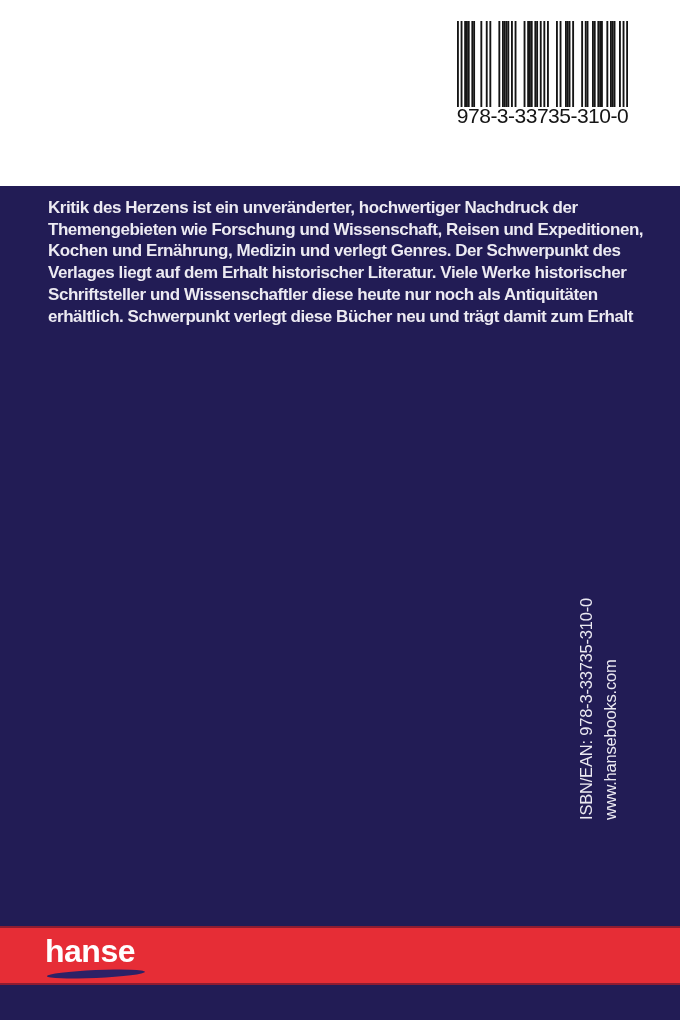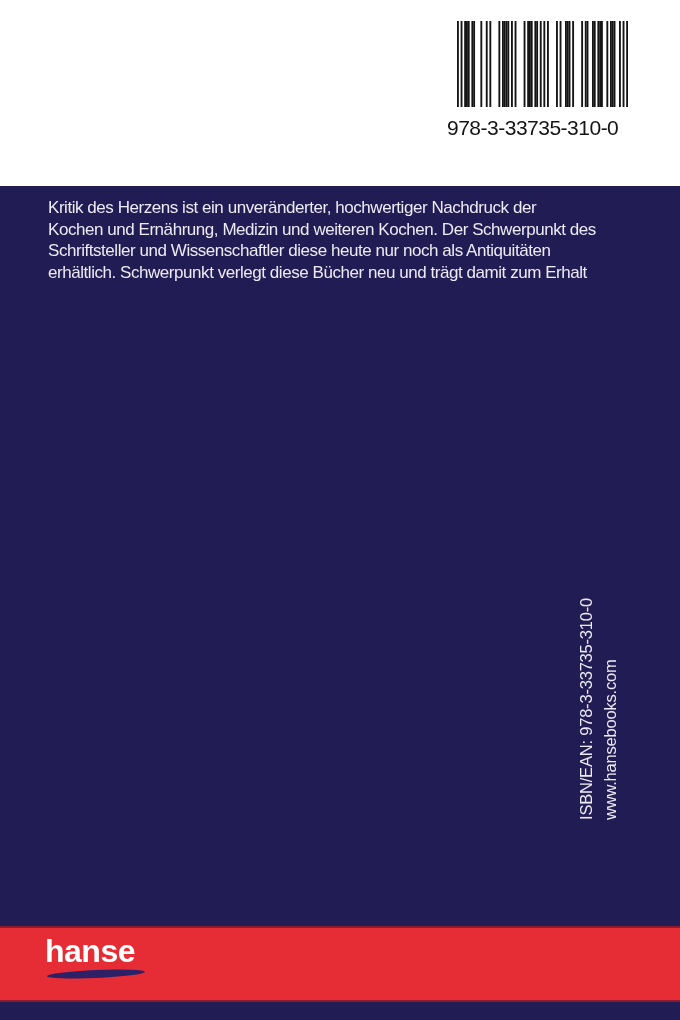--- a/index.html
+++ b/index.html
@@ -33,38 +33,38 @@
   }
   .barcode-svg {
     position: absolute;
     left: 457px; top: 21px;
     width: 171px; height: 86px;
   }
   .barcode-number {
     position: absolute;
     left: 447px; top: 104px;
     width: 191px;
+    text-align: center;
     font-size: 21px;
     letter-spacing: -0.5px;
     color: var(--ink);
     font-family: "Liberation Sans", sans-serif;
-    margin-top: 12px;
   }
 
   
   .blurb {
     position: absolute;
     left: 48px; top: 197px;
     width: 620px;
     color: var(--text);
     font-size: 17px;
     line-height: 21.7px;
     letter-spacing: -0.45px;
   }
-  .blurb-line { white-space: nowrap; }
+  .blurb-line { white-space: nowrap; font-weight: bold; }
 
   
   .spine-isbn-text, .spine-website-text {
     position: absolute;
     top: 796px;
     height: 24px;
     line-height: 24px;
     white-space: nowrap;
     transform-origin: 0 100%;
     transform: rotate(-90deg);
@@ -72,21 +72,21 @@
     font-size: 16.5px;
     letter-spacing: -0.2px;
   }
   .spine-isbn-text { left: 598px; }
   .spine-website-text { left: 622px; }
 
   
   .publisher-footer {
     position: absolute;
     left: 0; top: 926px;
-    width: 680px; height: 76px;
+    width: 680px; height: 59px;
     background: var(--red);
     border-top: 2px solid var(--red-edge);
     border-bottom: 2px solid var(--red-edge);
   }
   .hanse-logo {
     position: absolute;
     left: 45px; top: 6px;
     color: var(--white);
     font-size: 32px;
     font-weight: bold;
@@ -155,21 +155,23 @@
         <rect x="156.60" y="0" width="1.86" height="86" fill="#151515"></rect>
         <rect x="162.00" y="0" width="1.86" height="86" fill="#151515"></rect>
         <rect x="165.60" y="0" width="1.86" height="86" fill="#151515"></rect>
         <rect x="169.20" y="0" width="1.86" height="86" fill="#151515"></rect>
       </svg>
     <div class="barcode-number">978-3-33735-310-0</div>
   </div>
 
   <div class="blurb">
     <div class="blurb-line">Kritik des Herzens ist ein unveränderter, hochwertiger Nachdruck der</div>
-    <div class="blurb-line">Kochen und Ernährung, Medizin und weiteren Kochen. Der Schwerpunkt des</div>
+    <div class="blurb-line">Themengebieten wie Forschung und Wissenschaft, Reisen und Expeditionen,</div>
+    <div class="blurb-line">Kochen und Ernährung, Medizin und verlegt Genres. Der Schwerpunkt des</div>
+    <div class="blurb-line">Verlages liegt auf dem Erhalt historischer Literatur. Viele Werke historischer</div>
     <div class="blurb-line">Schriftsteller und Wissenschaftler diese heute nur noch als Antiquitäten</div>
     <div class="blurb-line">erhältlich. Schwerpunkt verlegt diese Bücher neu und trägt damit zum Erhalt</div>
   </div>
 
   <div class="spine-isbn-text">ISBN/EAN: 978-3-33735-310-0</div>
   <div class="spine-website-text">www.hansebooks.com</div>
 
   <div class="publisher-footer">
     <div class="hanse-logo">hanse</div>
     <div class="logo-swoosh"></div>

